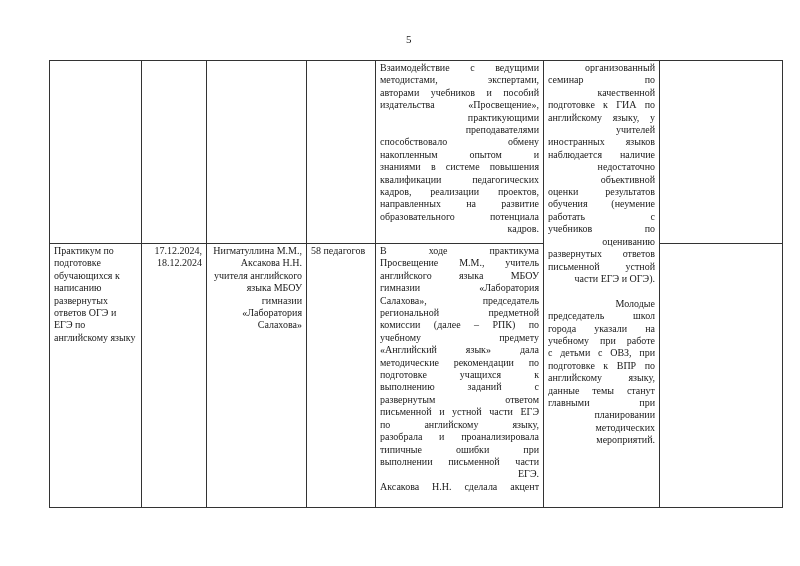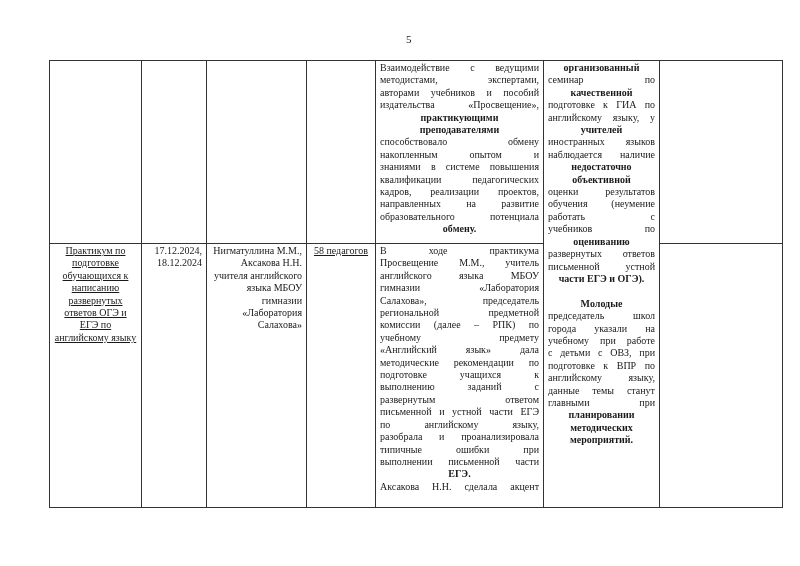--- a/index.html
+++ b/index.html
@@ -23,25 +23,25 @@
     overflow: hidden;
   }
   .c1 { width: 92px; }
   .c2 { width: 65px; }
   .c3 { width: 100px; }
   .c4 { width: 69px; }
   .c5 { width: 168px; }
   .c6 { width: 116px; }
   .c7 { width: 123px; }
   .center { text-align: right; }
-  .left { text-align: center; text-decoration: underline; }
+  .left { text-align: left; }
   tr.row1 td { height: 181px; }
   tr.row2 td { height: 262px; }
   .jline { display: block; text-align: justify; text-align-last: justify; }
-  .lline { display: block; text-align: center; font-weight: bold; }
+  .lline { display: block; text-align: right; }
 </style>
 </head>
 <body>
 
 <div class="page-number">5</div>
 
 <table class="doc-table">
   <colgroup>
     <col class="c1">
       <col class="c2">
@@ -65,21 +65,21 @@
             <span class="jline">издательства «Просвещение»,</span>
             <span class="lline">практикующими</span>
             <span class="lline">преподавателями</span>
             <span class="jline">способствовало обмену</span>
             <span class="jline">накопленным опытом и</span>
             <span class="jline">знаниями в системе повышения</span>
             <span class="jline">квалификации педагогических</span>
             <span class="jline">кадров, реализации проектов,</span>
             <span class="jline">направленных на развитие</span>
             <span class="jline">образовательного потенциала</span>
-            <span class="lline">обмену.</span>
+            <span class="lline">кадров.</span>
           </div>
     </td>
     <td rowspan="2">
       <div>
             <span class="lline">организованный</span>
             <span class="jline">семинар по</span>
             <span class="lline">качественной</span>
             <span class="jline">подготовке к ГИА по</span>
             <span class="jline">английскому языку, у</span>
             <span class="lline">учителей</span>

